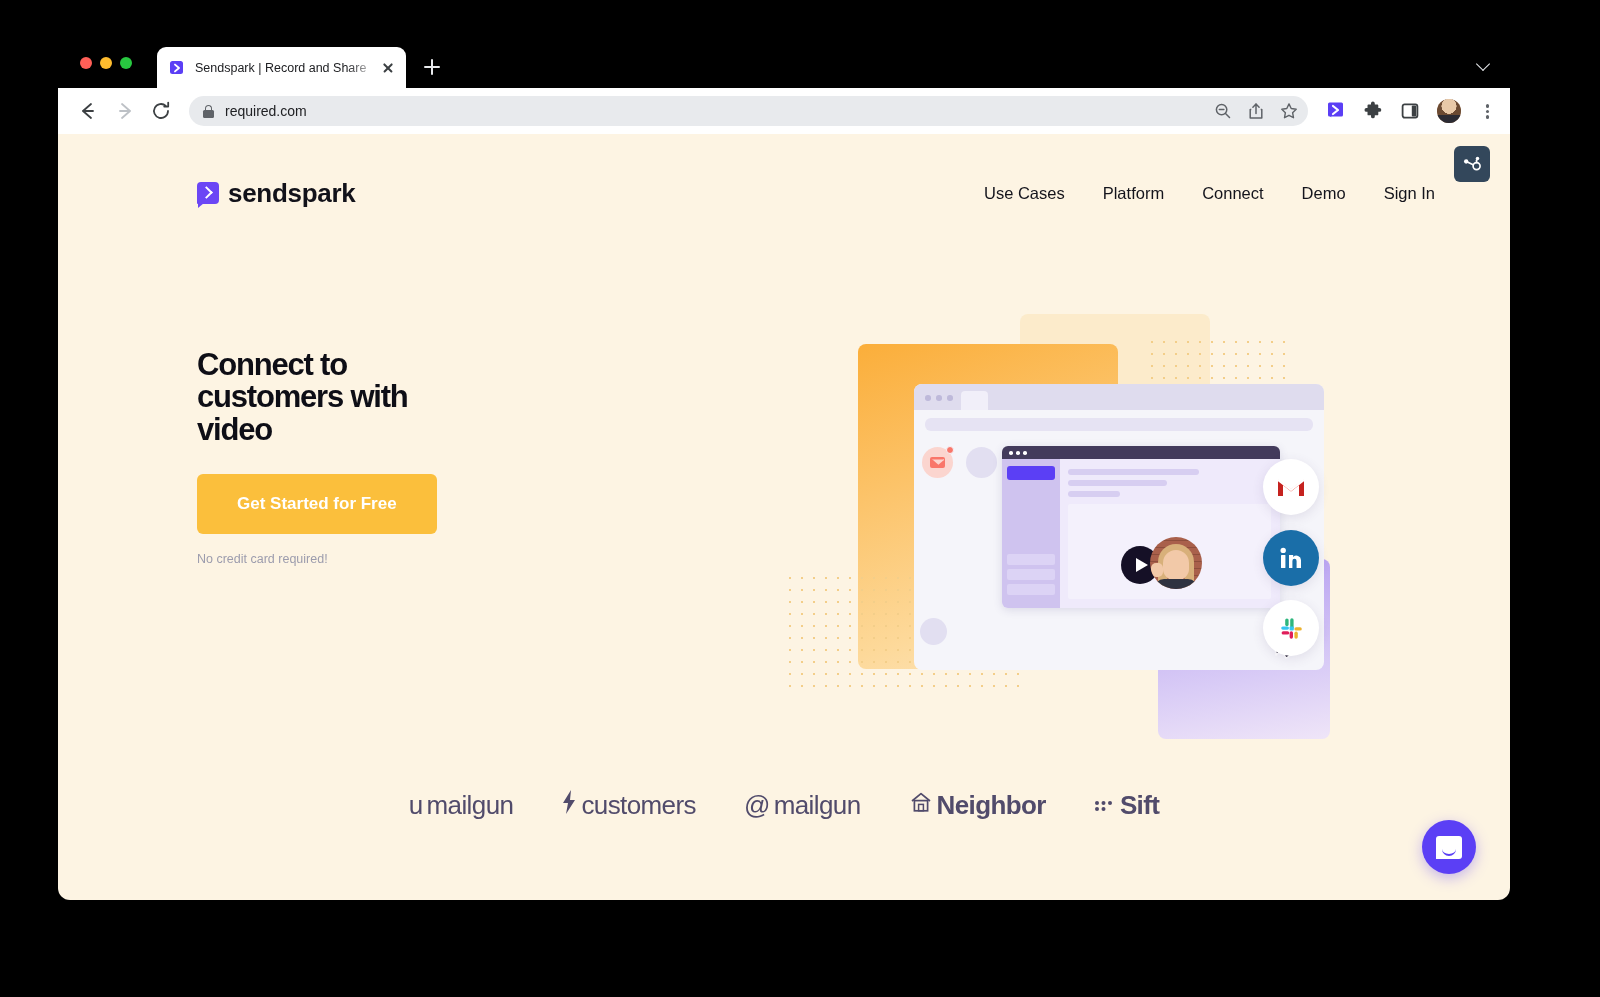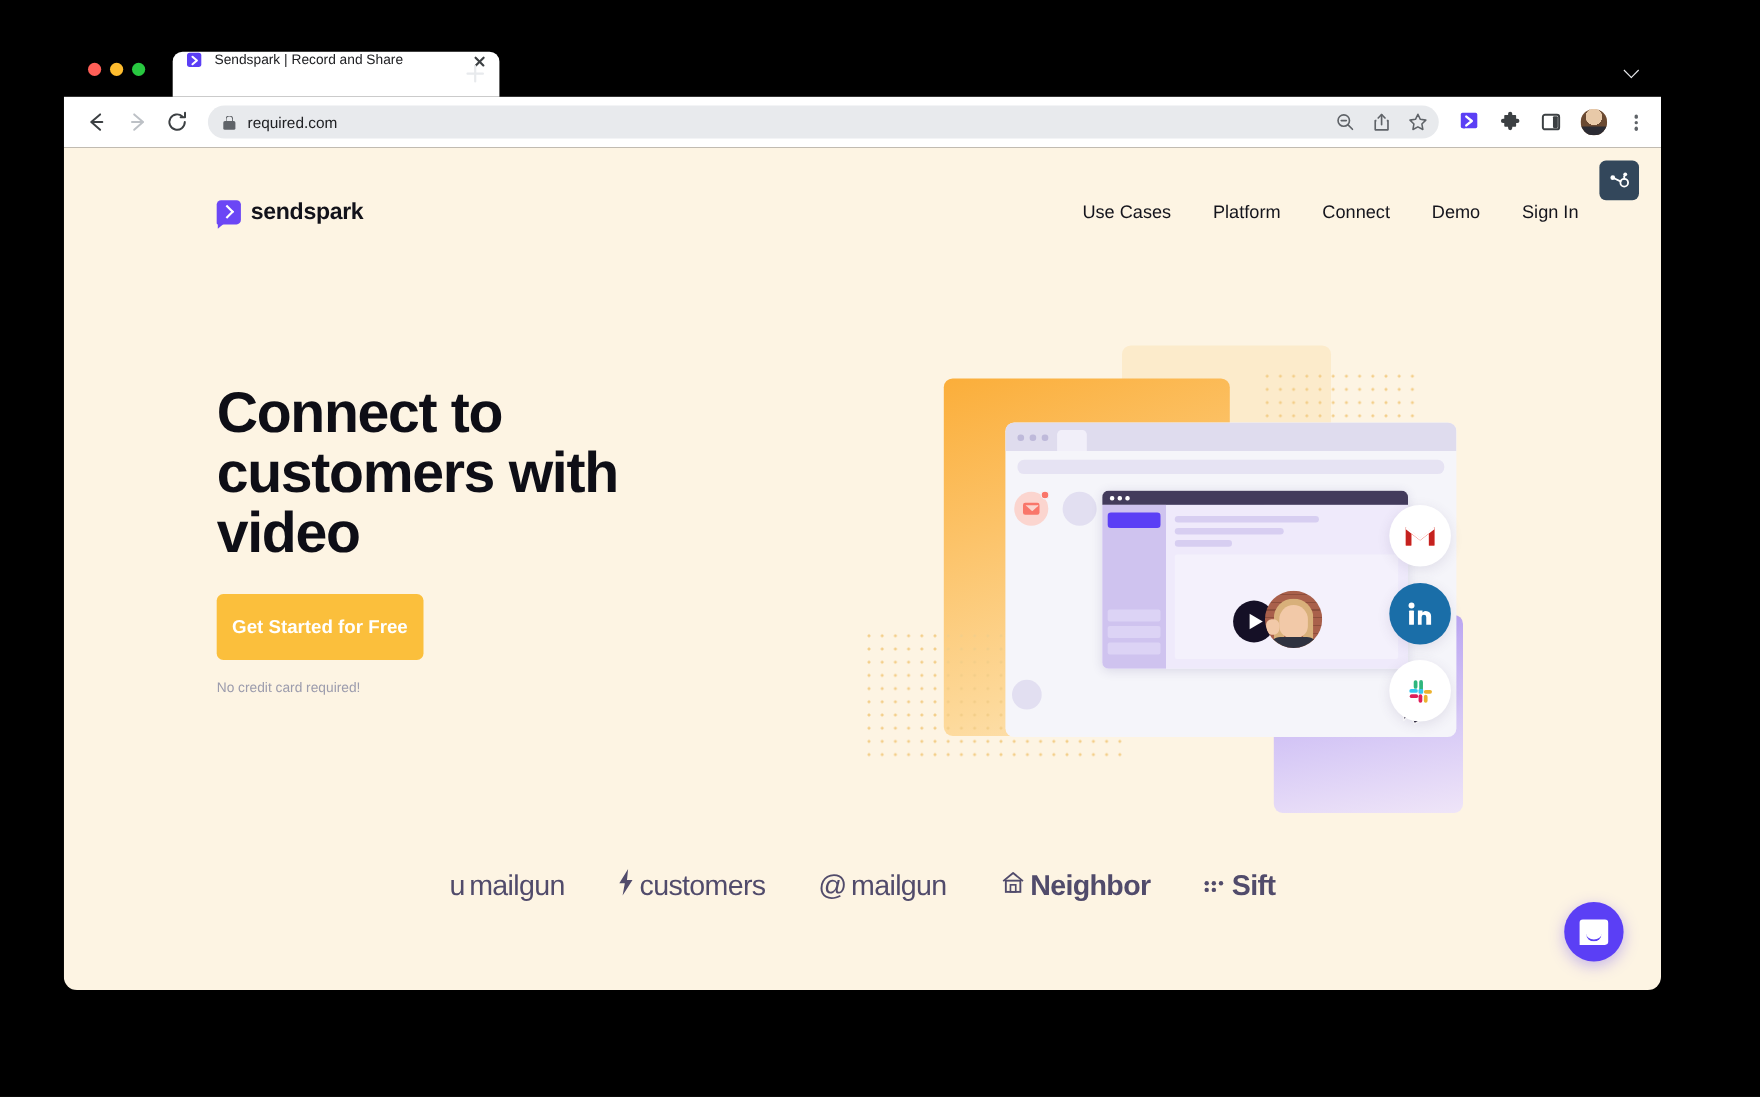--- a/index.html
+++ b/index.html
@@ -35,24 +35,24 @@
     display: flex; gap: 8px;
   }
   .tl { width: 12px; height: 12px; border-radius: 50%; }
   .tl.red { background: #FF5F57; }
   .tl.yellow { background: #FEBC2E; }
   .tl.green { background: #28C840; }
 
   .tab {
     position: absolute;
     left: 99px; top: 9px;
-    width: 297px; height: 41px;
+    width: 249px; height: 41px;
     background: #FFFFFF;
     border-radius: 9px 9px 0 0;
-    display: flex; align-items: flex-start;
+    display: flex; align-items: center;
     padding: 0 10px 0 12px;
   }
   .tab-favicon {
     width: 16px; height: 16px; flex: 0 0 16px;
     position: relative;
     margin-right: 10px;
   }
   .tab-title {
     flex: 1 1 auto;
     font-size: 12.5px;
@@ -196,21 +196,21 @@
     border-top: 2.4px solid #fff; border-right: 2.4px solid #fff;
     transform: rotate(45deg);
   }
   .brand-mark .tail {
     position:absolute; left:1px; bottom:-4px;
     width:0; height:0;
     border-left: 6px solid #6B46F5;
     border-bottom: 5px solid transparent;
   }
   .brand-name {
-    font-size: 21px; font-weight: 700; color: #12121A;
+    font-size: 26px; font-weight: 700; color: #12121A;
     letter-spacing: -0.3px;
     text-align: right;
   }
 
   .nav-links {
     margin-left: auto;
     display: flex; align-items: center; gap: 0;
   }
   .nav-link {
     font-size: 16.5px;
@@ -230,42 +230,42 @@
     white-space: nowrap;
   }
 
   
   .hero {
     position: absolute;
     left: 139px; top: 215px;
     width: 430px;
   }
   .hero-title {
-    font-size: 52px;
+    font-size: 31px;
     line-height: 1.045;
     font-weight: 700;
     letter-spacing: -1.2px;
     color: #0E0E16;
     white-space: pre-line;
   }
   .hero-sub {
     margin-top: 26px;
     font-size: 16.5px;
     line-height: 1.84;
     color: #5B5B70;
     white-space: pre-line;
   }
   .hero-cta {
     display: inline-block;
     margin-top: 28px;
     background: #FBBF3C;
     color: #FFFFFF;
     font-size: 17px;
     font-weight: 700;
-    padding: 20px 14px;
+    padding: 20px 40px;
     border-radius: 6px;
     cursor: pointer;
   }
   .hero-note {
     margin-top: 18px;
     font-size: 12.5px;
     color: #9C9CAD;
   }
 
   

